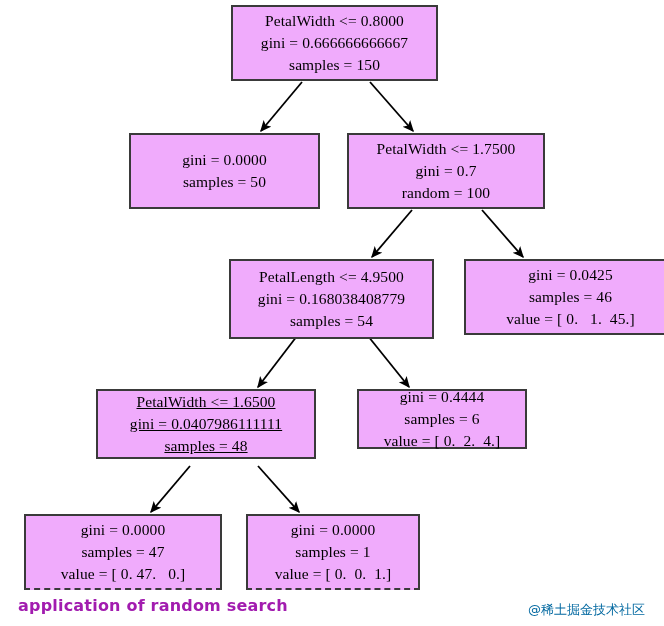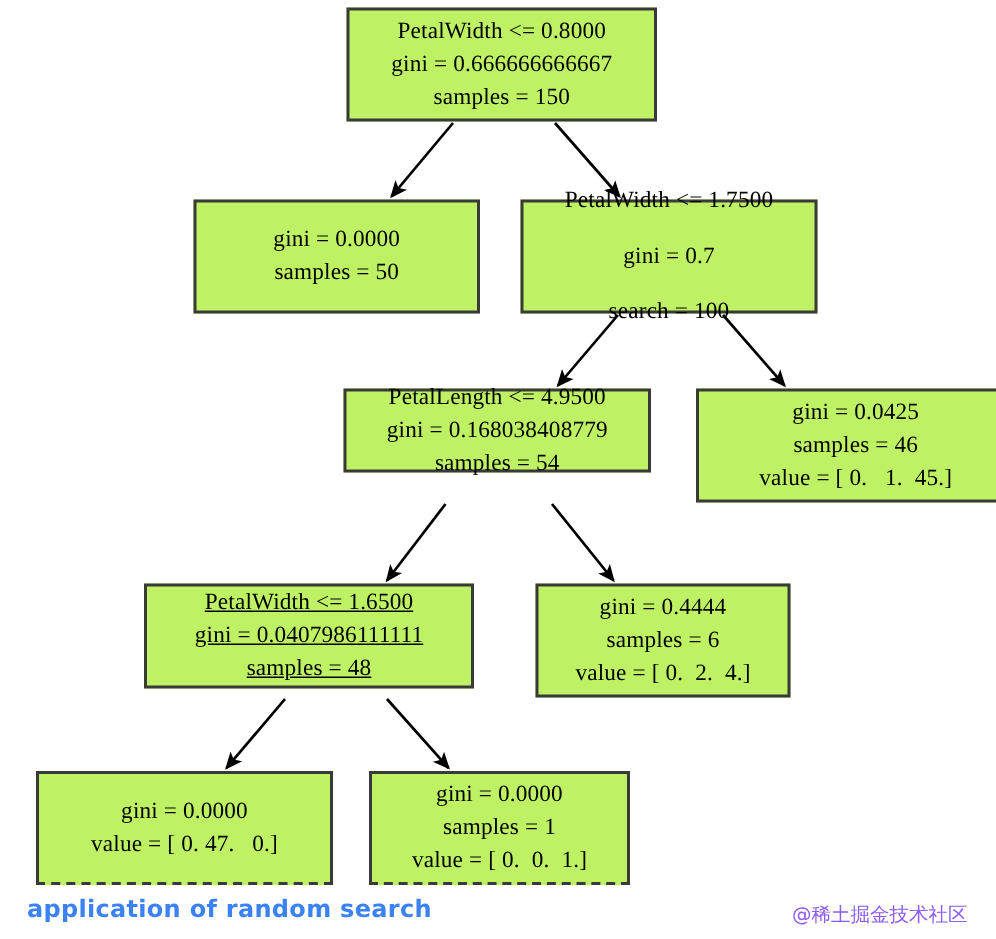--- a/index.html
+++ b/index.html
@@ -19,21 +19,21 @@
     position: absolute;
     left: 0;
     top: 0;
     width: 664px;
     height: 626px;
   }
   .node {
     position: absolute;
     box-sizing: border-box;
     border: 2px solid #3a3a3a;
-    background: #bef264;
+    background: #f0abfc;
     display: flex;
     flex-direction: column;
     align-items: center;
     justify-content: center;
     font-family: "Liberation Serif", "DejaVu Serif", serif;
     font-size: 15.5px;
     color: #000000;
     line-height: 1.42;
     white-space: pre;
     letter-spacing: 0.1px;
@@ -46,31 +46,31 @@
     border-bottom-style: dashed;
     border-bottom-color: #2f2f2f;
   }
   .caption {
     position: absolute;
     left: 18px;
     top: 596px;
     font-family: "DejaVu Sans", "Liberation Sans", sans-serif;
     font-size: 16px;
     font-weight: bold;
-    color: #3b82f6;
+    color: #a21caf;
     letter-spacing: 0.2px;
     white-space: pre;
   }
   .watermark {
     position: absolute;
     left: 528px;
     top: 601px;
     font-family: "DejaVu Sans", "Liberation Sans", sans-serif;
     font-size: 13px;
-    color: #8b5cf6;
+    color: #0369a1;
     white-space: pre;
   }
 </style>
 </head>
 <body>
 
 <div id="canvas">
 
   <svg class="tree-svg" viewBox="0 0 664 626">
     <defs>
@@ -86,25 +86,25 @@
         <line x1="297" y1="336" x2="258" y2="387" stroke="#000000" stroke-width="1.8" marker-end="url(#arrowhead)"></line>
         <line x1="368" y1="336" x2="409" y2="387" stroke="#000000" stroke-width="1.8" marker-end="url(#arrowhead)"></line>
         <line x1="190" y1="466" x2="151" y2="512" stroke="#000000" stroke-width="1.8" marker-end="url(#arrowhead)"></line>
         <line x1="258" y1="466" x2="299" y2="512" stroke="#000000" stroke-width="1.8" marker-end="url(#arrowhead)"></line>
       </g>
   </svg>
 
   <div id="nodes-layer">
       <div class="node" style="left: 231px; top: 5px; width: 207px; height: 76px; border-color: rgb(58, 58, 58);"><span class="node-line">PetalWidth &lt;= 0.8000</span><span class="node-line">gini = 0.666666666667</span><span class="node-line">samples = 150</span></div>
       <div class="node" style="left: 129px; top: 133px; width: 191px; height: 76px; border-color: rgb(58, 58, 58);"><span class="node-line">gini = 0.0000</span><span class="node-line">samples = 50</span></div>
-      <div class="node" style="left: 347px; top: 133px; width: 198px; height: 76px; border-color: rgb(58, 58, 58); gap: 15px;"><span class="node-line">PetalWidth &lt;= 1.7500</span><span class="node-line">gini = 0.7</span><span class="node-line">search = 100</span></div>
-      <div class="node" style="left: 229px; top: 259px; width: 205px; height: 56px; border-color: rgb(58, 58, 58);"><span class="node-line">PetalLength &lt;= 4.9500</span><span class="node-line">gini = 0.168038408779</span><span class="node-line">samples = 54</span></div>
+      <div class="node" style="left: 347px; top: 133px; width: 198px; height: 76px; border-color: rgb(58, 58, 58);"><span class="node-line">PetalWidth &lt;= 1.7500</span><span class="node-line">gini = 0.7</span><span class="node-line">random = 100</span></div>
+      <div class="node" style="left: 229px; top: 259px; width: 205px; height: 80px; border-color: rgb(58, 58, 58);"><span class="node-line">PetalLength &lt;= 4.9500</span><span class="node-line">gini = 0.168038408779</span><span class="node-line">samples = 54</span></div>
       <div class="node" style="left: 464px; top: 259px; width: 213px; height: 76px; border-color: rgb(58, 58, 58);"><span class="node-line">gini = 0.0425</span><span class="node-line">samples = 46</span><span class="node-line">value = [ 0.   1.  45.]</span></div>
       <div class="node" style="left: 96px; top: 389px; width: 220px; height: 70px; border-color: rgb(58, 58, 58); text-decoration: underline;"><span class="node-line">PetalWidth &lt;= 1.6500</span><span class="node-line">gini = 0.0407986111111</span><span class="node-line">samples = 48</span></div>
-      <div class="node" style="left: 357px; top: 389px; width: 170px; height: 76px; border-color: rgb(58, 58, 58);"><span class="node-line">gini = 0.4444</span><span class="node-line">samples = 6</span><span class="node-line">value = [ 0.  2.  4.]</span></div>
-      <div class="node clipped" style="left: 24px; top: 514px; width: 198px; height: 76px; border-color: rgb(58, 58, 58);"><span class="node-line">gini = 0.0000</span><span class="node-line">value = [ 0. 47.   0.]</span></div>
+      <div class="node" style="left: 357px; top: 389px; width: 170px; height: 60px; border-color: rgb(58, 58, 58);"><span class="node-line">gini = 0.4444</span><span class="node-line">samples = 6</span><span class="node-line">value = [ 0.  2.  4.]</span></div>
+      <div class="node clipped" style="left: 24px; top: 514px; width: 198px; height: 76px; border-color: rgb(58, 58, 58);"><span class="node-line">gini = 0.0000</span><span class="node-line">samples = 47</span><span class="node-line">value = [ 0. 47.   0.]</span></div>
       <div class="node clipped" style="left: 246px; top: 514px; width: 174px; height: 76px; border-color: rgb(58, 58, 58);"><span class="node-line">gini = 0.0000</span><span class="node-line">samples = 1</span><span class="node-line">value = [ 0.  0.  1.]</span></div>
     </div>
 
   <div class="caption">application of random search</div>
   <div class="watermark">@稀土掘金技术社区</div>
 
 </div>
 
 </body></html>

